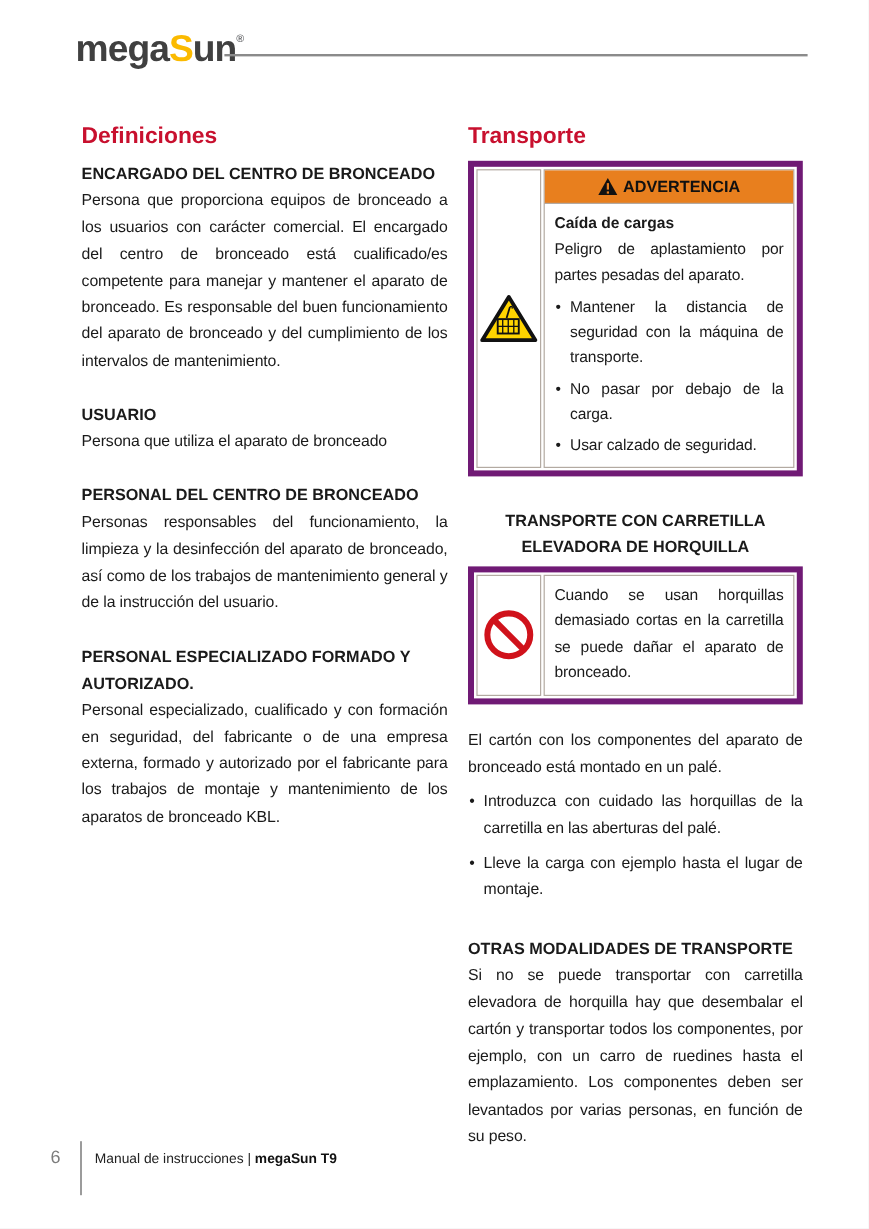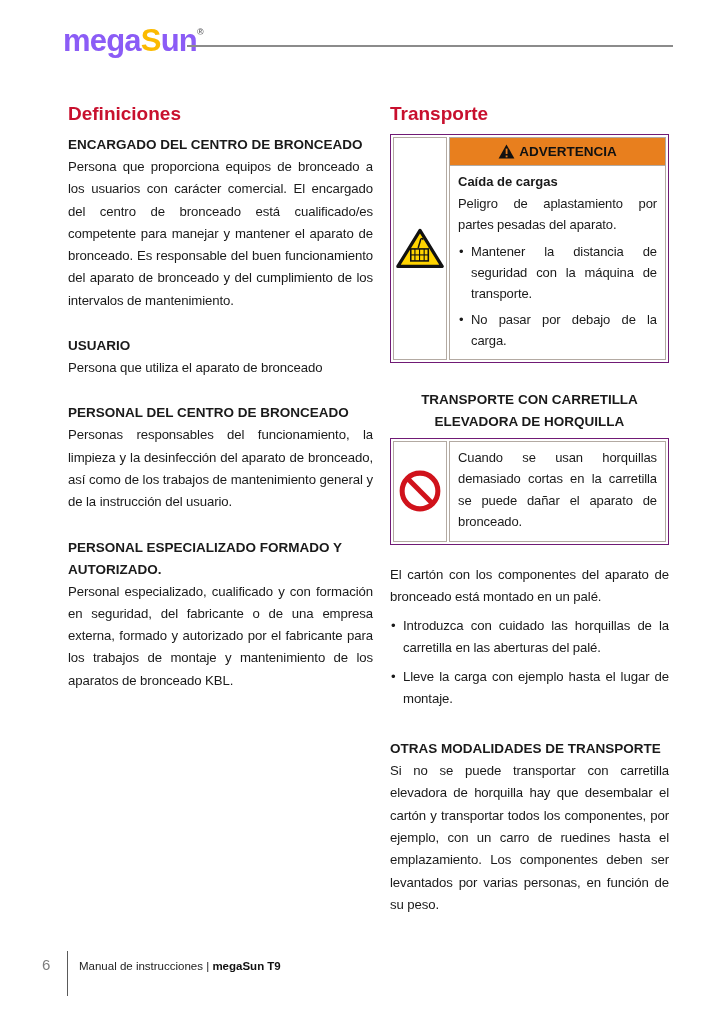--- a/index.html
+++ b/index.html
@@ -18,21 +18,21 @@
   .logo {
     position: absolute;
     left: 63px;
     top: 16px;
     font-size: 31px;
     font-weight: bold;
     letter-spacing: -0.8px;
     color: #6d6e71;
     line-height: 32px;
   }
-  .logo-gray { color: #8b5cf6; }
+  .logo-gray { color: #404040; }
   .logo-yellow { color: #fbba00; }
   .logo-reg { font-size: 9px; font-weight: bold; color: #6d6e71; vertical-align: 16px; letter-spacing: 0; }
   .header-rule {
     position: absolute;
     left: 187px;
     top: 45px;
     width: 486px;
     border-top: 2px solid #8b8b8b;
   }
 
@@ -76,21 +76,21 @@
   .bullets li::before {
     content: "\2022";
     position: absolute;
     left: 1px;
     top: 0;
     color: #1a1a1a;
   }
 
   
   .wbox {
-    border: 1px solid #701a75;
+    border: 5px solid #701a75;
     padding: 2px;
     display: flex;
     gap: 2px;
     background: #fff;
   }
   .wbox-icon {
     width: 52px;
     flex: 0 0 52px;
     border: 1px solid #b3aaa2;
     display: flex;
@@ -210,20 +210,21 @@
             </svg>
           </span>
           <span>ADVERTENCIA</span>
         </div>
         <div class="warn-body">
           <div class="sec-title">Caída de cargas</div>
           <p class="body-text">Peligro de aplastamiento por partes pesadas del aparato.</p>
           <ul class="bullets">
             <li>Mantener la distancia de seguridad con la máquina de transporte.</li>
             <li>No pasar por debajo de la carga.</li>
+            <li>Usar calzado de seguridad.</li>
           </ul>
         </div>
       </div>
     </div>
 
     <div class="sec-title forklift-title">TRANSPORTE CON CARRETILLA ELEVADORA DE HORQUILLA</div>
 
     <div class="wbox box2">
       <div class="wbox-icon">
         <svg width="44" height="44" viewBox="0 0 48 48" aria-hidden="true">

